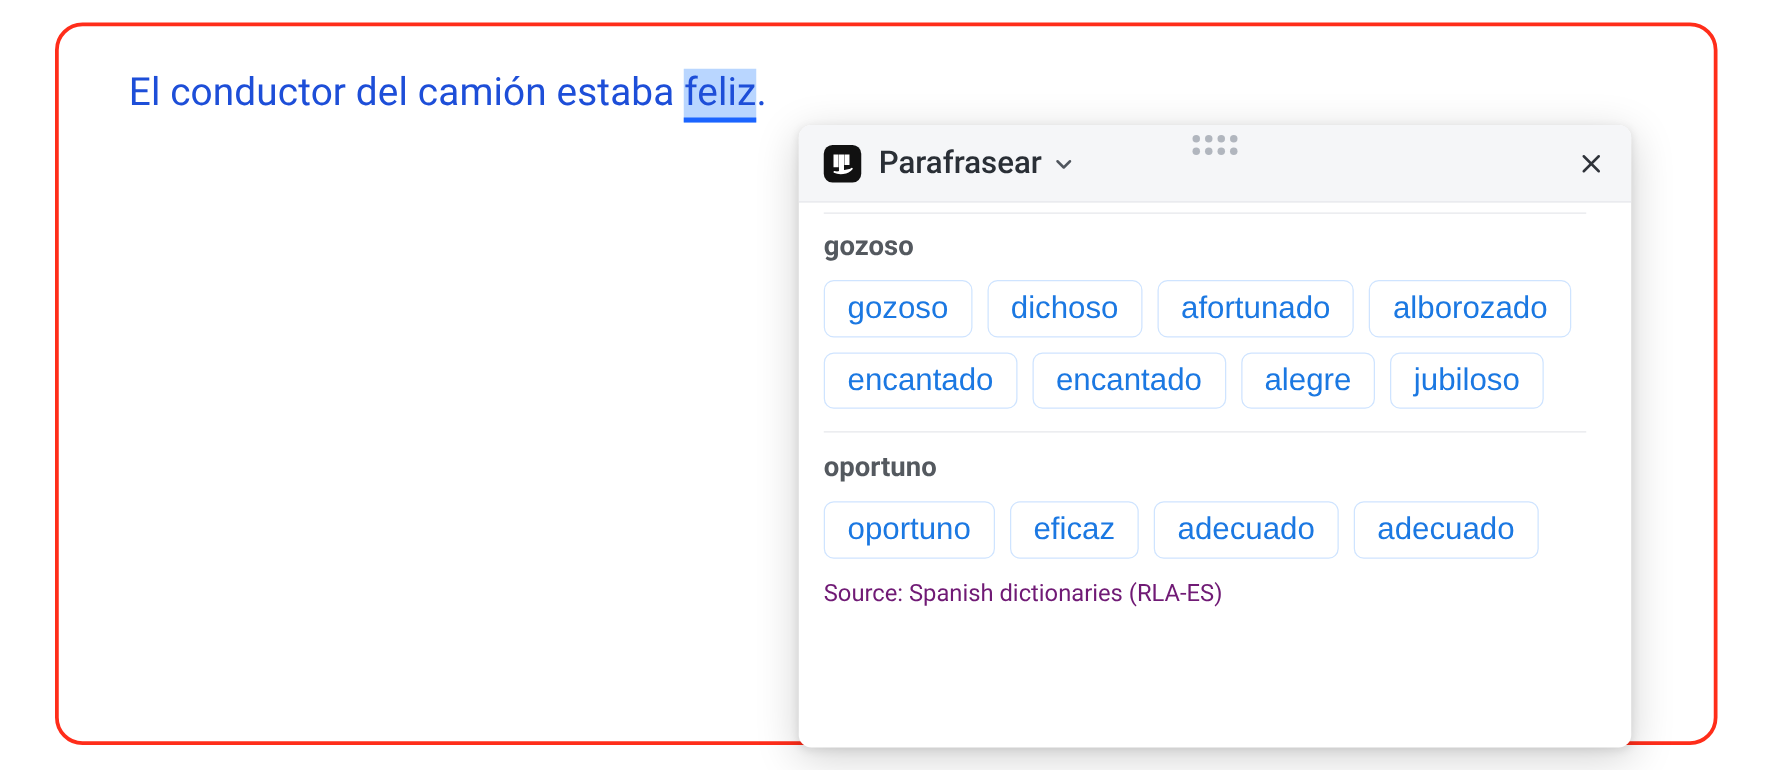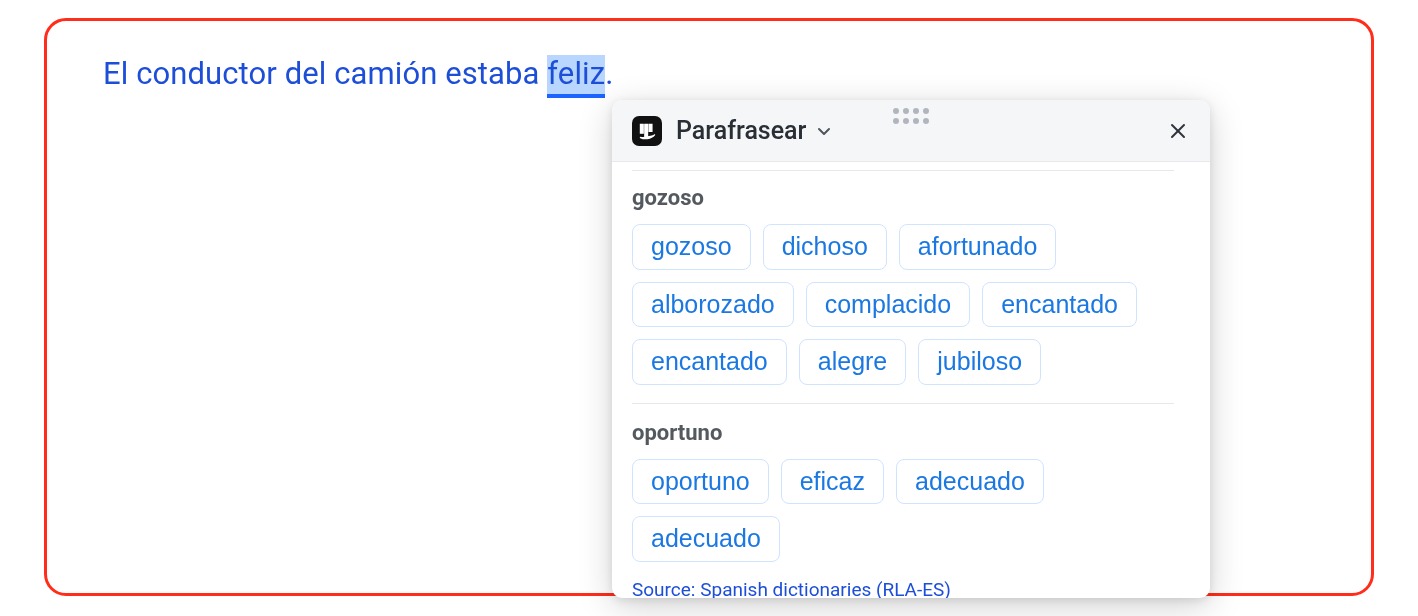--- a/index.html
+++ b/index.html
@@ -20,23 +20,23 @@
     line-height: 1.35;
     letter-spacing: 0.1px;
   }
   .hl {
     background: #b9d6ff;
     border-bottom: 4px solid #1b64ff;
     padding-bottom: 2px;
   }
   .popup {
     position: absolute;
-    left: 612px;
+    left: 639px;
     top: 100px;
-    width: 598px;
+    width: 666px;
     height: 498px;
     background: #fff;
     border-radius: 10px;
     box-shadow: 0 8px 34px rgba(0,0,0,0.18), 0 2px 8px rgba(0,0,0,0.10);
     display: flex;
     flex-direction: column;
     overflow: hidden;
   }
   .popup-header {
     height: 62px;
@@ -114,21 +114,21 @@
     background: #fff;
     font-size: 25px;
     padding: 8px 18px;
     border-radius: 8px;
     cursor: pointer;
     line-height: 1.1;
   }
   .sep { height:1px; background:#e6e8eb; margin: 18px 0 16px; }
   .source {
     font-size: 19px;
-    color: #1d4ed8;
+    color: #701a75;
     margin-top: 16px;
   }
 </style>
 </head>
 <body>
 
 <div class="outer">
   <p class="sentence">
     <span>El conductor del camión estaba </span><span class="hl">feliz</span><span>.</span>
   </p>
@@ -168,21 +168,20 @@
   <div class="popup-body">
     <div class="thin-line"></div>
 
     <div class="group">
       <div class="group-title">gozoso</div>
       <div class="chips">
         <button class="chip">gozoso</button>
         <button class="chip">dichoso</button>
         <button class="chip">afortunado</button>
         <button class="chip">alborozado</button>
-        <button class="chip">complacido</button>
         <button class="chip">encantado</button>
         <button class="chip">encantado</button>
         <button class="chip">alegre</button>
         <button class="chip">jubiloso</button>
       </div>
     </div>
 
     <div class="sep"></div>
 
     <div class="group">

